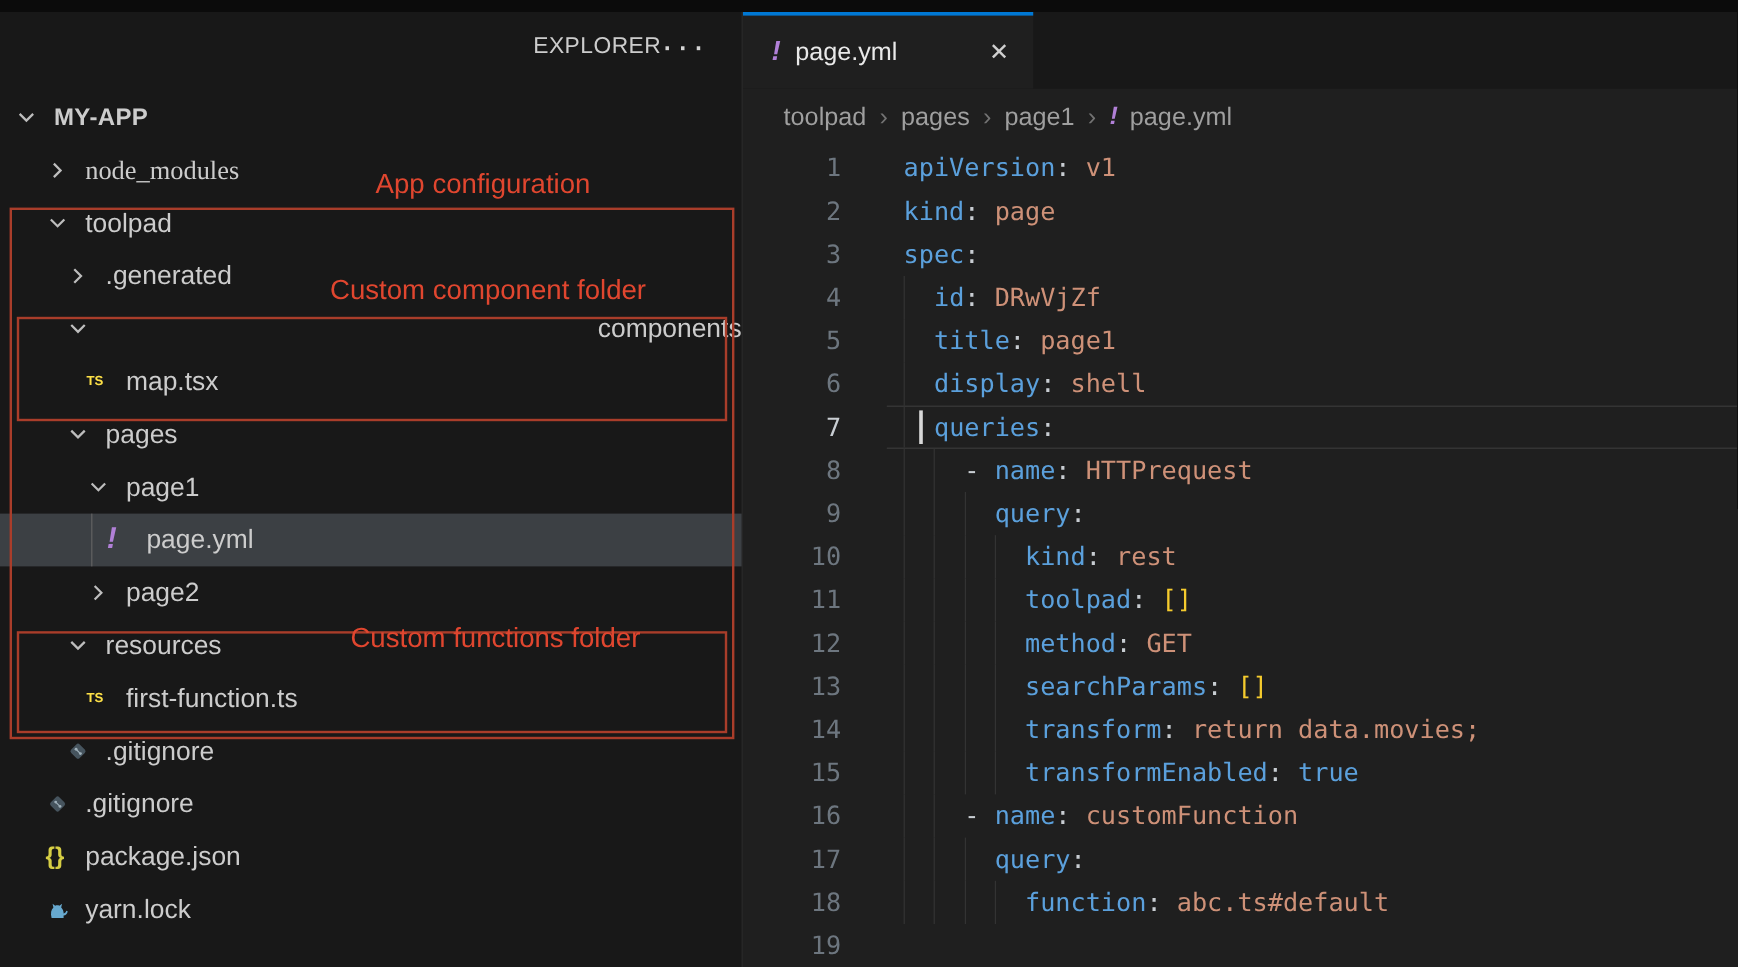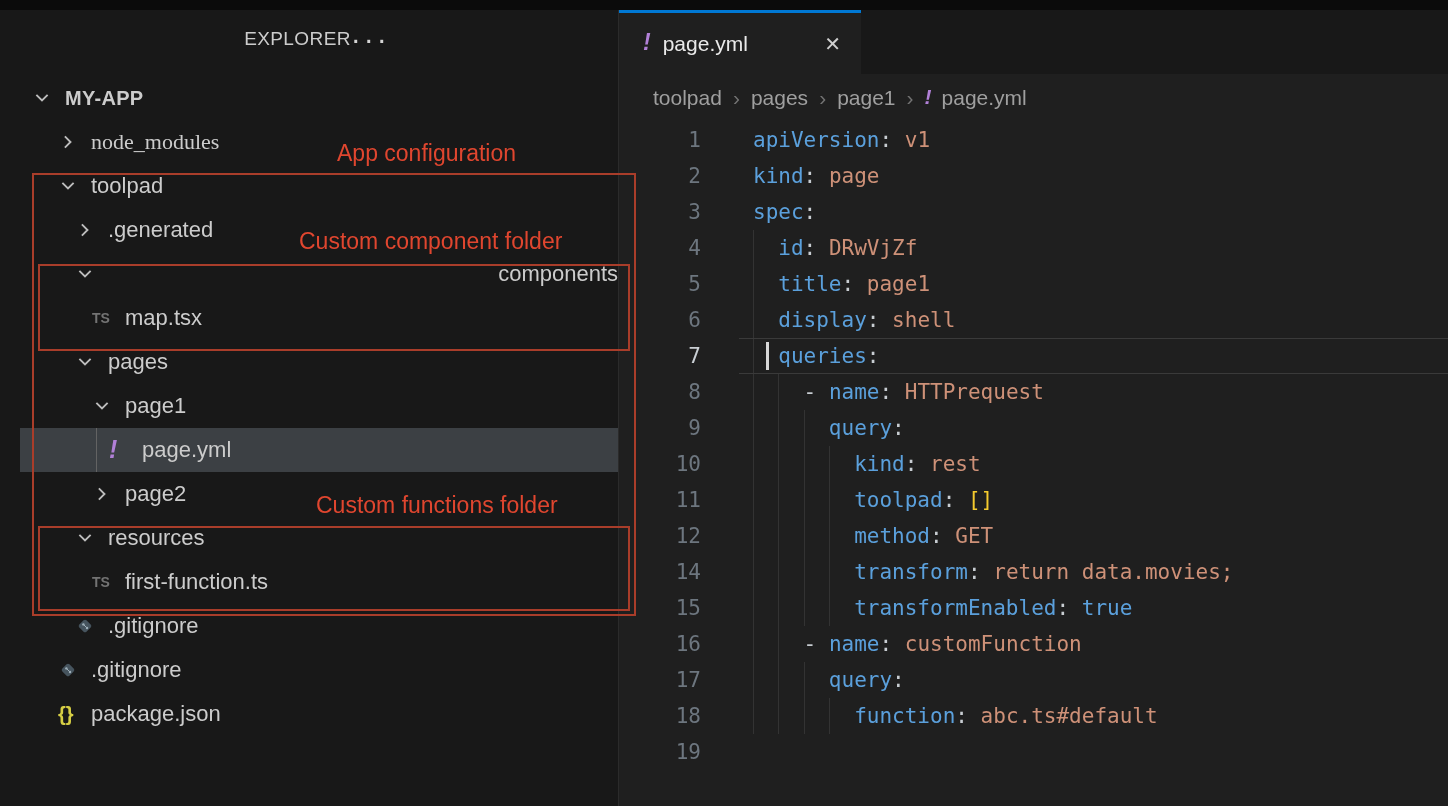--- a/index.html
+++ b/index.html
@@ -4,38 +4,38 @@
 <style>
   * { margin:0; padding:0; box-sizing:border-box; }
   html,body { background:#000; }
   .app { width:1448px; height:806px; display:flex; flex-direction:column;
          background:#1f1f1f; font-family:"Liberation Sans",sans-serif; overflow:hidden; position:relative; }
   .top-strip { height:10px; background:#0b0b0b; flex:none; }
   .main { flex:1; display:flex; overflow:hidden; }
 
   
   .sidebar { width:619px; flex:none; background:#181818; position:relative; border-right:1px solid #2b2b2b; }
-  .sidebar-header { height:58px; display:flex; align-items:center; justify-content:center;
+  .sidebar-header { height:58px; display:flex; align-items:center; justify-content:flex-end;
                     padding:0 28px 0 44px; color:#cccccc; font-size:19px; letter-spacing:.4px; }
   .ellipsis { color:#d4d4d4; font-size:30px; letter-spacing:3px; line-height:12px; cursor:pointer; }
-  .tree { padding-top:8px;padding-left:20px; }
+  .tree { padding-top:8px; }
   .tree-row { height:44px; display:flex; align-items:center; color:#cccccc; font-size:22px;
               position:relative; cursor:pointer; }
   .tree-row.selected { background:#3c4044; }
   .tree-row.selected::before { content:""; position:absolute; left:76px; top:0; bottom:0; width:1px; background:#636363; }
   .tree-row.root { font-weight:700; font-size:20px; letter-spacing:.3px; }
   .slot { width:33px; flex:none; display:flex; align-items:center; }
   .slot svg { display:block; }
-  .ico-ts { color:#737373; font-size:14px; font-weight:700; }
+  .ico-ts { color:#fde047; font-size:11px; font-weight:700; }
   .ico-warn { color:#b180d7; font-size:25px; font-weight:700; font-style:italic; transform:translateY(-1px); }
   .ico-braces { color:#d6ce44; font-size:20px; font-weight:700; }
   .label { white-space:nowrap; }
 
   
-  .ann-layer { position:absolute; inset:0; pointer-events:none;margin-left:24px; }
+  .ann-layer { position:absolute; inset:0; pointer-events:none; }
   .ann-box { position:absolute; border:2px solid var(--box-red); }
   .ann-label { position:absolute; color:var(--label-red); font-size:23px; white-space:nowrap; }
 
   
   .editor { flex:1; display:flex; flex-direction:column; background:#1f1f1f; overflow:hidden; }
   .tabbar { height:64px; flex:none; background:#181818; display:flex; }
   .tab { width:242px; background:#1f1f1f; border-top:3px solid var(--tab-accent);
          display:flex; align-items:center; padding:0 20px 0 24px; gap:12px; cursor:pointer; }
   .tab .ico-warn { font-size:23px; }
   .tab-label { color:#e9e9e9; font-size:21px; }
@@ -187,28 +187,36 @@
               </svg>
             </span>
             <span class="label">.gitignore</span>
           </div>
           <div class="tree-row" style="padding-left: 38px;">
             <span class="slot">
               <span class="ico-braces">{}</span>
             </span>
             <span class="label">package.json</span>
           </div>
+          <div class="tree-row" style="padding-left: 38px;">
+            <span class="slot">
+              <svg width="20" height="20" viewBox="0 0 20 20">
+                <path fill="#67a9cf" d="M5 17 C4 13 4.5 10 6.5 8.2 L5.8 5.2 L8 6.8 C9 6.3 10.5 6.3 11.5 6.8 L13.7 5.2 L13 8.2 C14.6 9.8 15.2 12 15 13.2 C16.3 13 17 12.2 17.2 11 L18.4 11.4 C18.2 13.6 16.8 14.8 15 15 L15 17 Z"></path>
+              </svg>
+            </span>
+            <span class="label">yarn.lock</span>
+          </div>
         </div>
       <div class="ann-layer" id="ann-layer">
           <div class="ann-box" style="left: 8px; top: 163px; width: 604px; height: 443px;"></div>
           <div class="ann-box" style="left: 14px; top: 254px; width: 592px; height: 87px;"></div>
           <div class="ann-box" style="left: 14px; top: 516px; width: 592px; height: 85px;"></div>
           <div class="ann-label" style="left: 313px; top: 130px;">App configuration</div>
           <div class="ann-label" style="left: 275px; top: 218px;">Custom component folder</div>
-          <div class="ann-label" style="left: 292px; top: 482px;">Custom functions folder</div>
+          <div class="ann-label" style="left: 292px; top: 508px;">Custom functions folder</div>
         </div>
     </aside>
 
     <main class="editor">
       <div class="tabbar">
         <div class="tab">
           <span class="ico-warn">!</span>
           <span class="tab-label">page.yml</span>
           <span class="tab-close">✕</span>
         </div>
@@ -274,20 +282,24 @@
           </div>
           <div class="code-line">
             <span class="ln">11</span>
             <span class="code-content"><span class="guide" style="left: calc(0ch + 14px);"></span><span class="guide" style="left: calc(2ch + 14px);"></span><span class="guide" style="left: calc(4ch + 14px);"></span><span class="guide" style="left: calc(6ch + 14px);"></span>        <span class="tk-k">toolpad</span><span class="tk-p">: </span><span class="tk-b">[]</span></span>
           </div>
           <div class="code-line">
             <span class="ln">12</span>
             <span class="code-content"><span class="guide" style="left: calc(0ch + 14px);"></span><span class="guide" style="left: calc(2ch + 14px);"></span><span class="guide" style="left: calc(4ch + 14px);"></span><span class="guide" style="left: calc(6ch + 14px);"></span>        <span class="tk-k">method</span><span class="tk-p">: </span><span class="tk-v">GET</span></span>
           </div>
           <div class="code-line">
+            <span class="ln">13</span>
+            <span class="code-content"><span class="guide" style="left: calc(0ch + 14px);"></span><span class="guide" style="left: calc(2ch + 14px);"></span><span class="guide" style="left: calc(4ch + 14px);"></span><span class="guide" style="left: calc(6ch + 14px);"></span>        <span class="tk-k">searchParams</span><span class="tk-p">: </span><span class="tk-b">[]</span></span>
+          </div>
+          <div class="code-line">
             <span class="ln">14</span>
             <span class="code-content"><span class="guide" style="left: calc(0ch + 14px);"></span><span class="guide" style="left: calc(2ch + 14px);"></span><span class="guide" style="left: calc(4ch + 14px);"></span><span class="guide" style="left: calc(6ch + 14px);"></span>        <span class="tk-k">transform</span><span class="tk-p">: </span><span class="tk-v">return data.movies;</span></span>
           </div>
           <div class="code-line">
             <span class="ln">15</span>
             <span class="code-content"><span class="guide" style="left: calc(0ch + 14px);"></span><span class="guide" style="left: calc(2ch + 14px);"></span><span class="guide" style="left: calc(4ch + 14px);"></span><span class="guide" style="left: calc(6ch + 14px);"></span>        <span class="tk-k">transformEnabled</span><span class="tk-p">: </span><span class="tk-kw">true</span></span>
           </div>
           <div class="code-line">
             <span class="ln">16</span>
             <span class="code-content"><span class="guide" style="left: calc(0ch + 14px);"></span><span class="guide" style="left: calc(2ch + 14px);"></span>    <span class="tk-d">- </span><span class="tk-k">name</span><span class="tk-p">: </span><span class="tk-v">customFunction</span></span>

